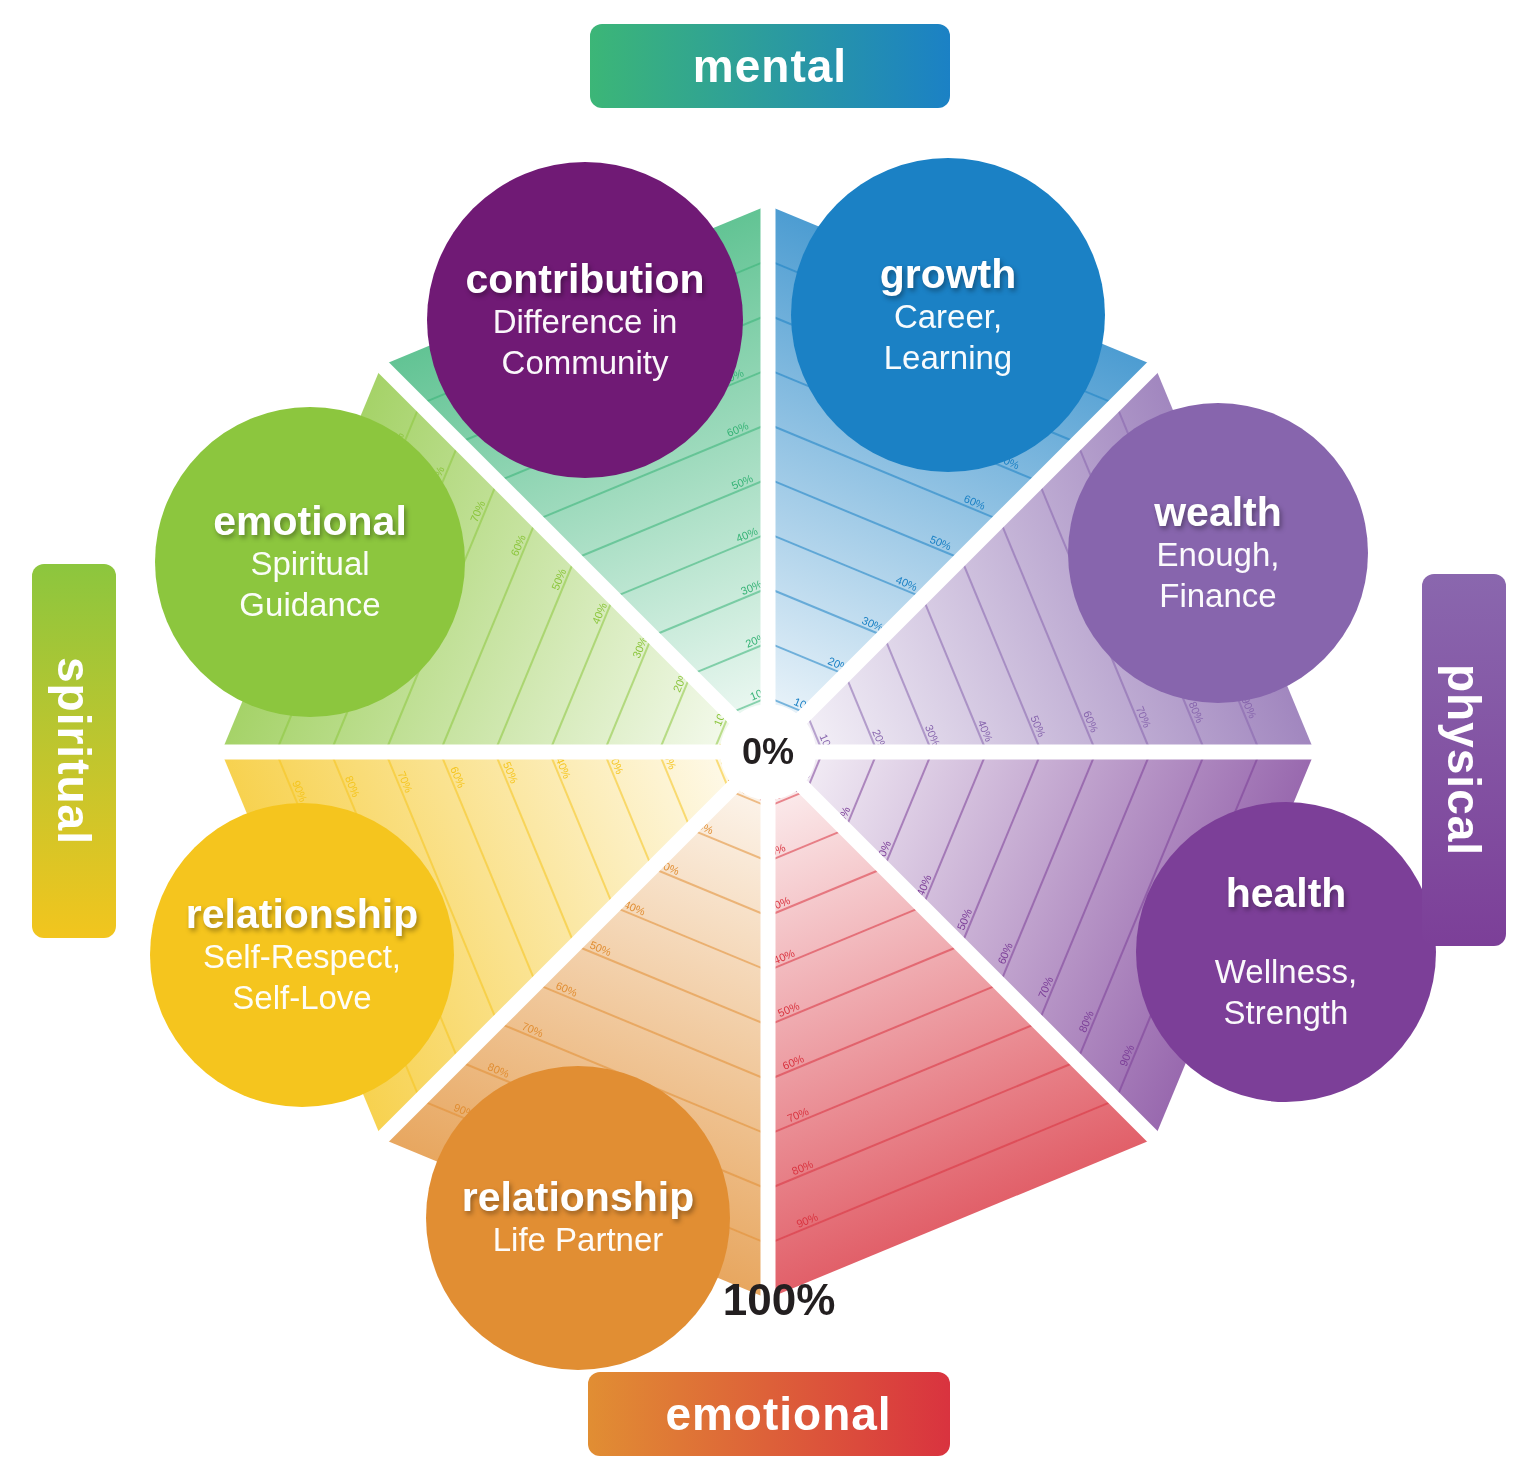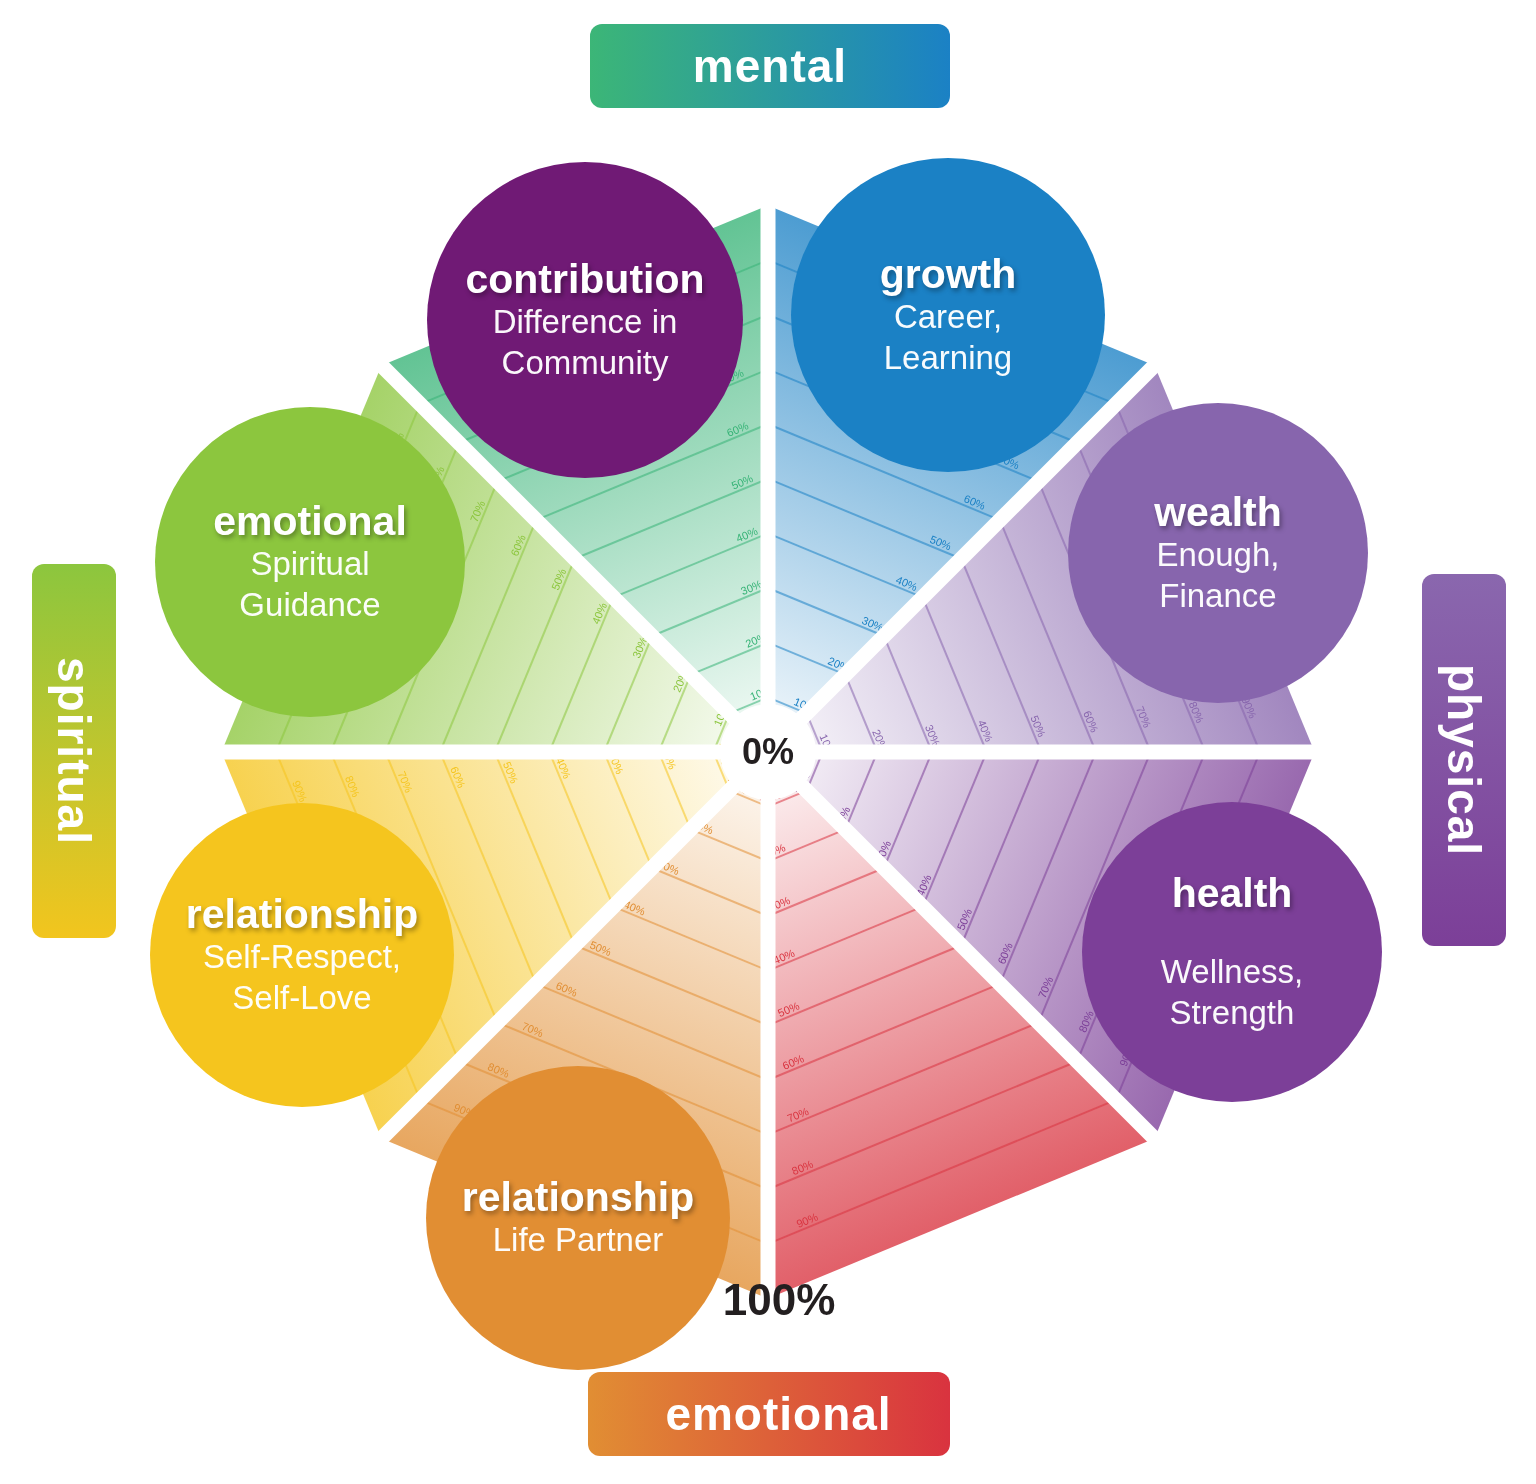--- a/index.html
+++ b/index.html
@@ -19,21 +19,21 @@
     white-space:nowrap;
   }
   .circle .subtitle {
     font-size:33px; line-height:1.22; margin-top:0;
     white-space:pre-line; font-weight:normal; opacity:0.97;
   }
 
   
   #c0 { left:791px;  top:158px;  width:314px; height:314px; }  
   #c1 { left:1068px; top:403px;  width:300px; height:300px; }  
-  #c2 { left:1082px; top:802px;  width:300px; height:300px;gap:36px; }  
+  #c2 { left:1136px; top:802px;  width:300px; height:300px;gap:36px; }  
   #c3 { left:800px;  top:1066px; width:304px; height:304px; }  
   #c4 { left:426px;  top:1066px; width:304px; height:304px; }  
   #c5 { left:150px;  top:803px;  width:304px; height:304px; }  
   #c6 { left:155px;  top:407px;  width:310px; height:310px; }  
   #c7 { left:427px;  top:162px;  width:316px; height:316px; }  
 
   .pill {
     position:absolute; display:flex; align-items:center; justify-content:center;
     color:#ffffff; font-weight:bold; font-size:46px; border-radius:12px;
     letter-spacing:1px;

